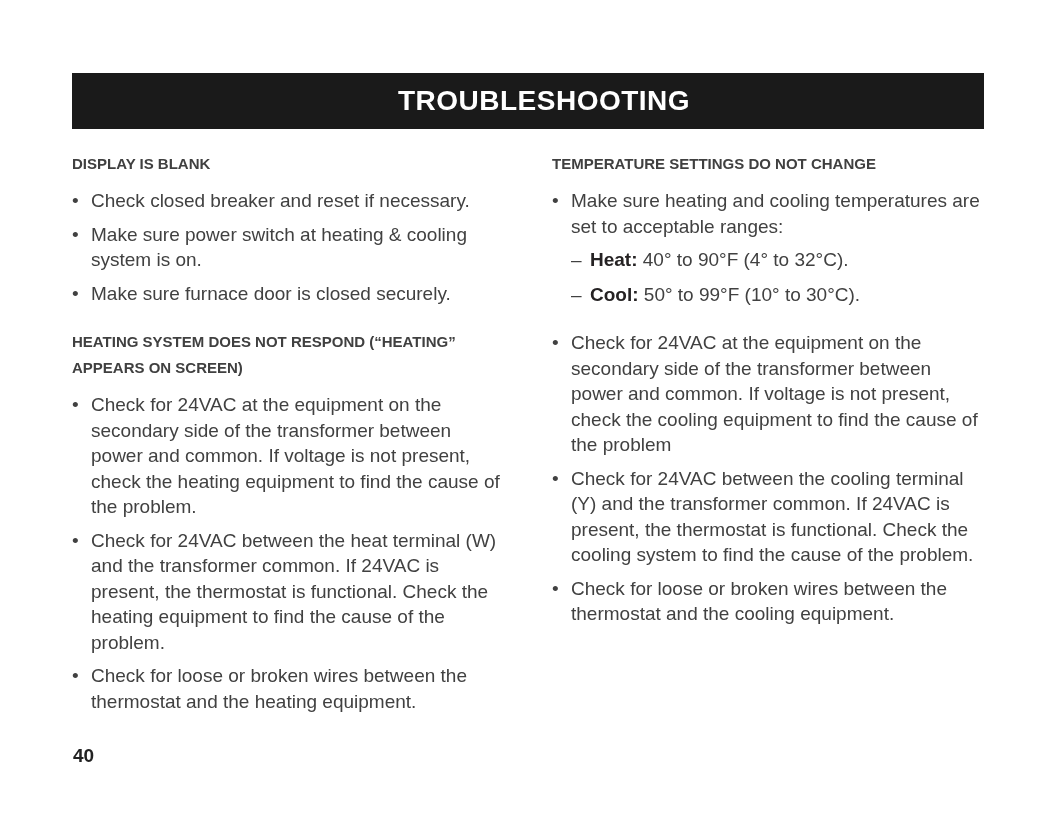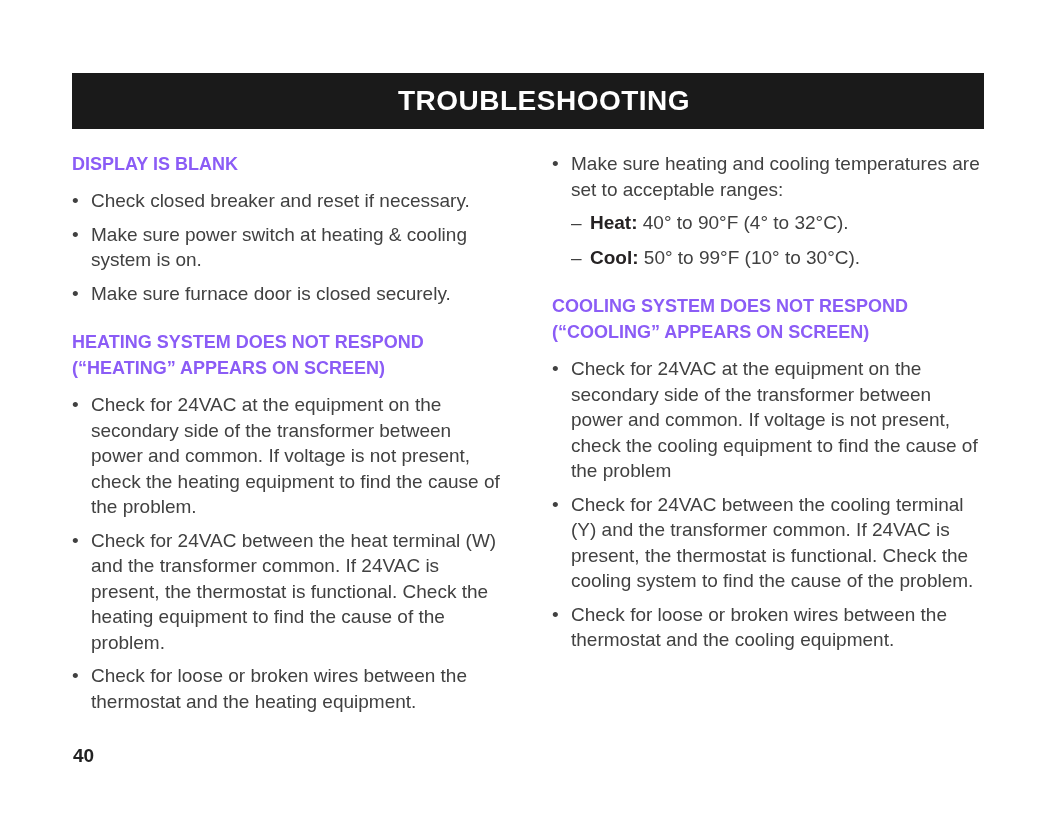--- a/index.html
+++ b/index.html
@@ -32,24 +32,24 @@
     position: absolute;
     left: 72px;
     top: 151px;
     width: 912px;
     display: flex;
     column-gap: 48px;
   }
   .column { flex: 1 1 0; min-width: 0; }
   .section + .section { margin-top: 23px; }
   .section-heading {
-    font-size: 18px;
+    font-size: 15px;
     font-weight: bold;
     line-height: 26px;
-    color: #8b5cf6;
+    color: #404040;
     margin-bottom: 11px;
   }
   .bullet {
     display: flex;
     margin-bottom: 8px;
     color: #414141;
     font-size: 19px;
     line-height: 25.5px;
   }
   .bullet .marker {
@@ -140,36 +140,36 @@
           <span class="marker">•</span>
           <p class="btext">Check for loose or broken wires between the thermostat and the heating equipment.</p>
         </div>
       </div>
 
     </div>
 
     <div class="column">
 
       <div class="section">
+        <div class="section-heading">TEMPERATURE SETTINGS DO NOT CHANGE</div>
         <div class="bullet">
           <span class="marker">•</span>
           <p class="btext">Make sure heating and cooling temperatures are set to acceptable ranges:</p>
         </div>
         <div class="sub-item">
           <span class="marker">–</span>
           <p class="btext"><strong>Heat:</strong><span> 40° to 90°F (4° to 32°C).</span></p>
         </div>
         <div class="sub-item">
           <span class="marker">–</span>
           <p class="btext"><strong>Cool:</strong><span> 50° to 99°F (10° to 30°C).</span></p>
         </div>
       </div>
 
       <div class="section">
-        <div class="section-heading">COOLING SYSTEM DOES NOT RESPOND (“COOLING” APPEARS ON SCREEN)</div>
         <div class="bullet">
           <span class="marker">•</span>
           <p class="btext">Check for 24VAC at the equipment on the secondary side of the transformer between power and common. If voltage is not present, check the cooling equipment to find the cause of the problem</p>
         </div>
         <div class="bullet">
           <span class="marker">•</span>
           <p class="btext">Check for 24VAC between the cooling terminal (Y) and the transformer common. If 24VAC is present, the thermostat is functional. Check the cooling system to find the cause of the problem.</p>
         </div>
         <div class="bullet">
           <span class="marker">•</span>

